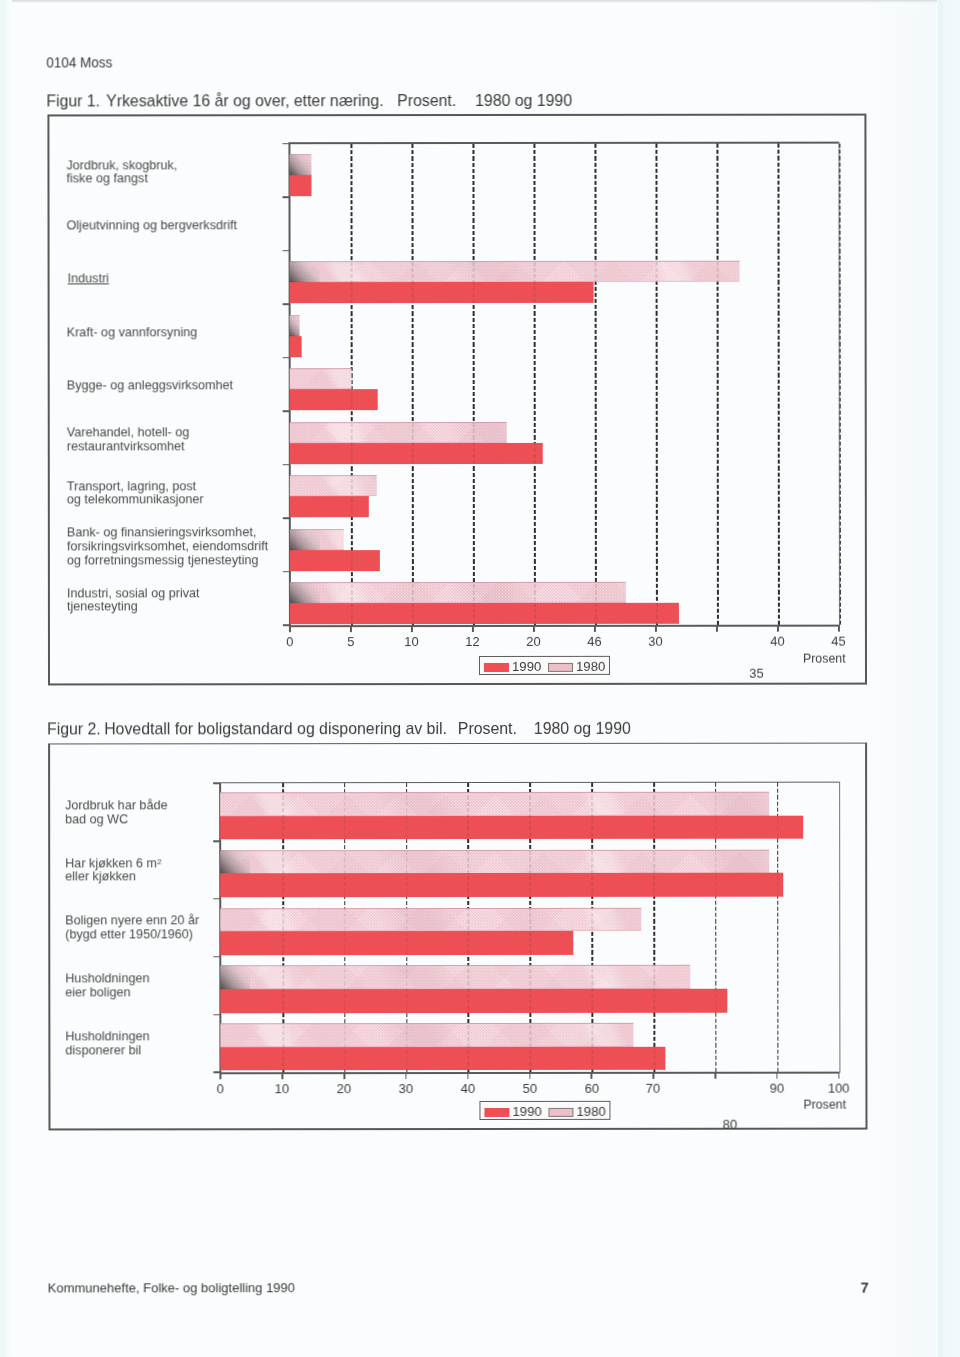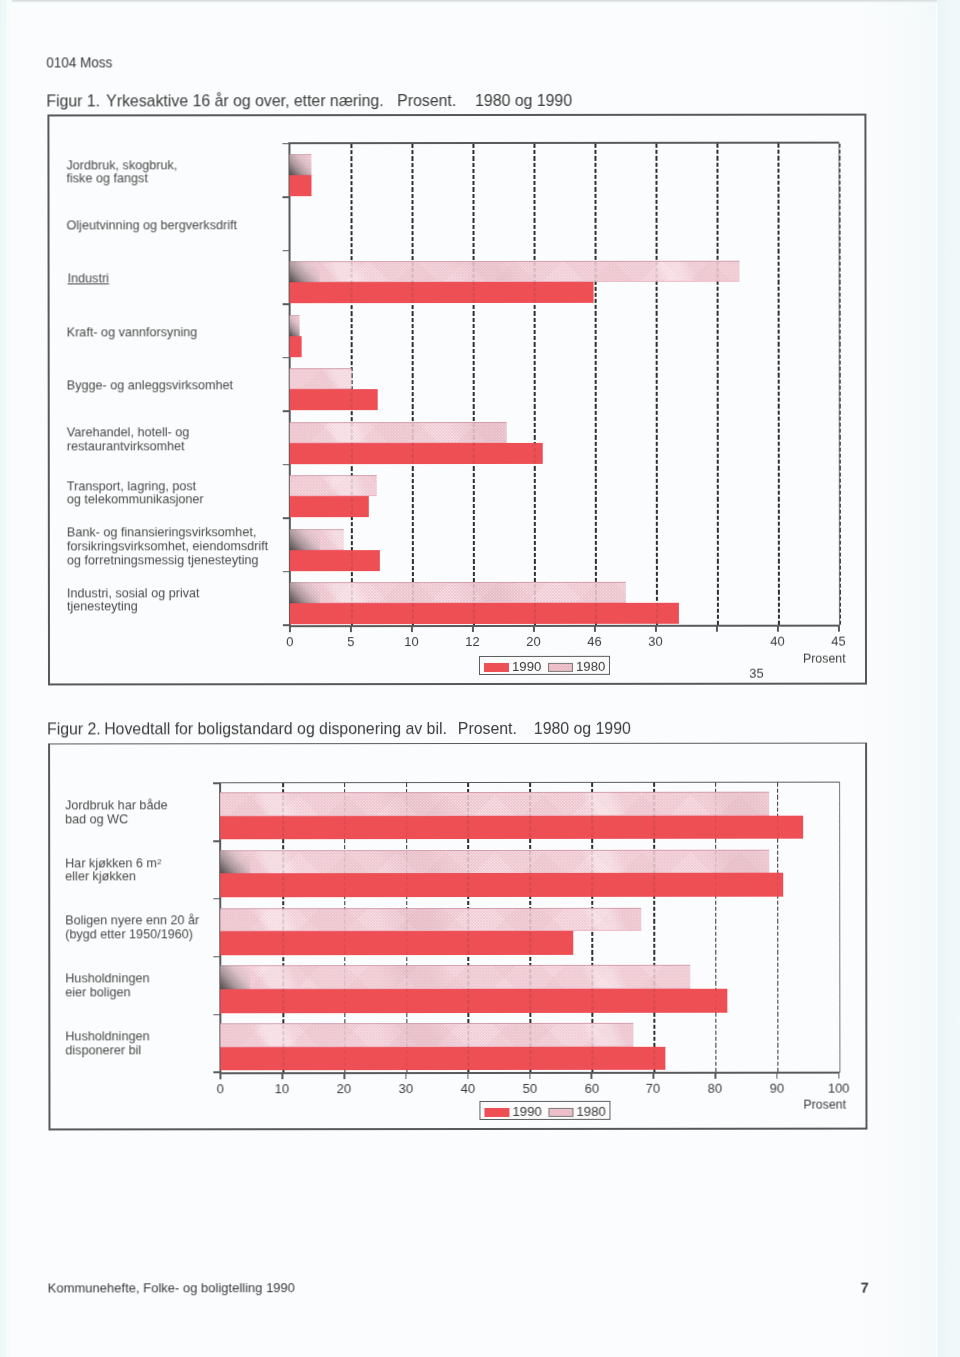--- a/index.html
+++ b/index.html
@@ -290,21 +290,21 @@
         <div class="ticklbl" style="left:383.5px;top:1081px;width:44px;"><span>30</span></div>
         <div class="tickm" style="left:466.7px;top:1073.4px;width:1.5px;height:5.5px;"></div>
         <div class="ticklbl" style="left:445.4px;top:1081px;width:44px;"><span>40</span></div>
         <div class="tickm" style="left:528.5px;top:1073.4px;width:1.5px;height:5.5px;"></div>
         <div class="ticklbl" style="left:507.3px;top:1081px;width:44px;"><span>50</span></div>
         <div class="tickm" style="left:590.4px;top:1073.4px;width:1.5px;height:5.5px;"></div>
         <div class="ticklbl" style="left:569.1px;top:1081px;width:44px;"><span>60</span></div>
         <div class="tickm" style="left:652.3px;top:1073.4px;width:1.5px;height:5.5px;"></div>
         <div class="ticklbl" style="left:631.0px;top:1081px;width:44px;text-align:center;"><span>70</span></div>
         <div class="tickm" style="left:714.1px;top:1073.4px;width:1.5px;height:5.5px;"></div>
-        <div class="ticklbl" style="left:692.8px;top:1081px;width:44px;"><span>80</span></div>
+        <div class="ticklbl" style="left:692.8px;top:1117px;width:44px;text-align:right;"><span>80</span></div>
         <div class="tickm" style="left:775.9px;top:1073.4px;width:1.5px;height:5.5px;"></div>
         <div class="ticklbl" style="left:754.6px;top:1081px;width:44px;"><span>90</span></div>
         <div class="tickm" style="left:837.8px;top:1073.4px;width:1.5px;height:5.5px;"></div>
         <div class="ticklbl" style="left:816.5px;top:1081px;width:44px;"><span>100</span></div>
         <div class="bar b80" style="left:220.2px;top:792.0px;width:548.6px;height:23.6px;">
           <div class="ht"></div>
           <div class="streak"></div>
         </div>
         <div class="bar b90" style="left:220.2px;top:815.6px;width:582.6px;height:23.6px;"></div>
         <div class="catlabel" style="left:64.5px;top:797.8px;line-height:13.85px;">

